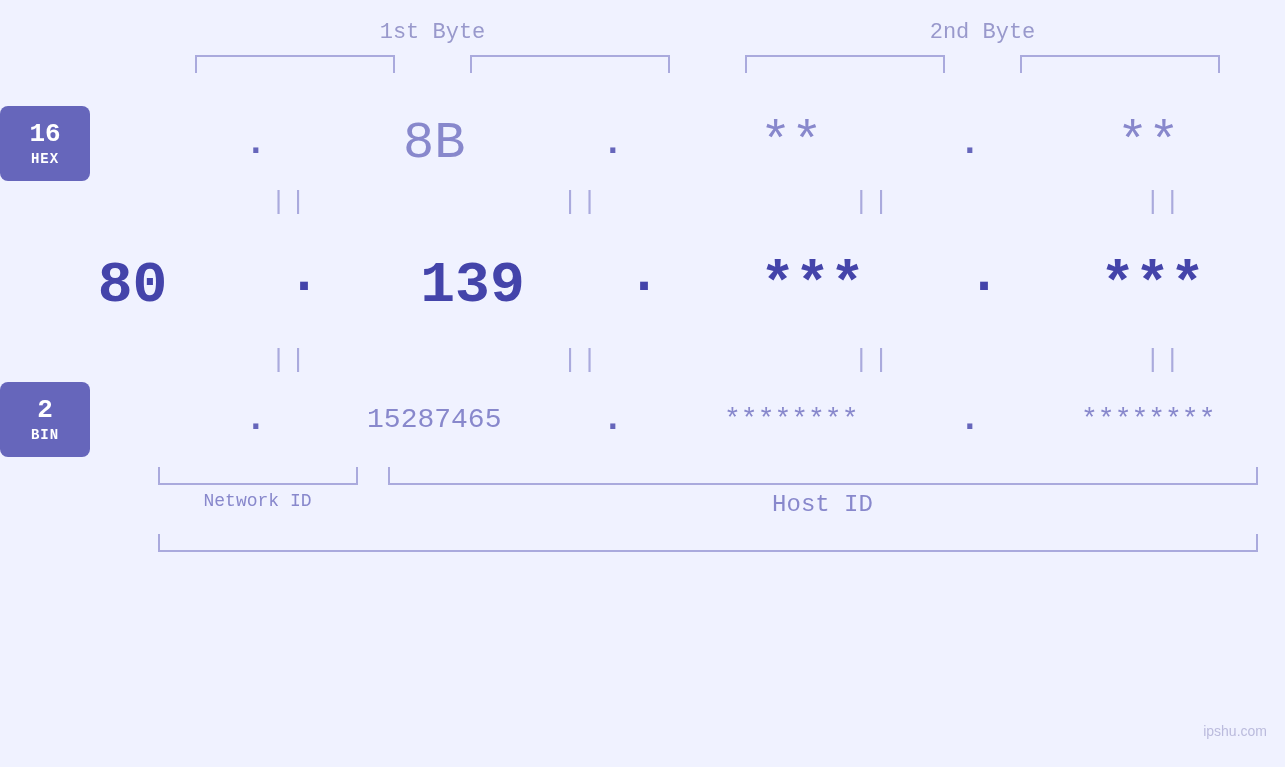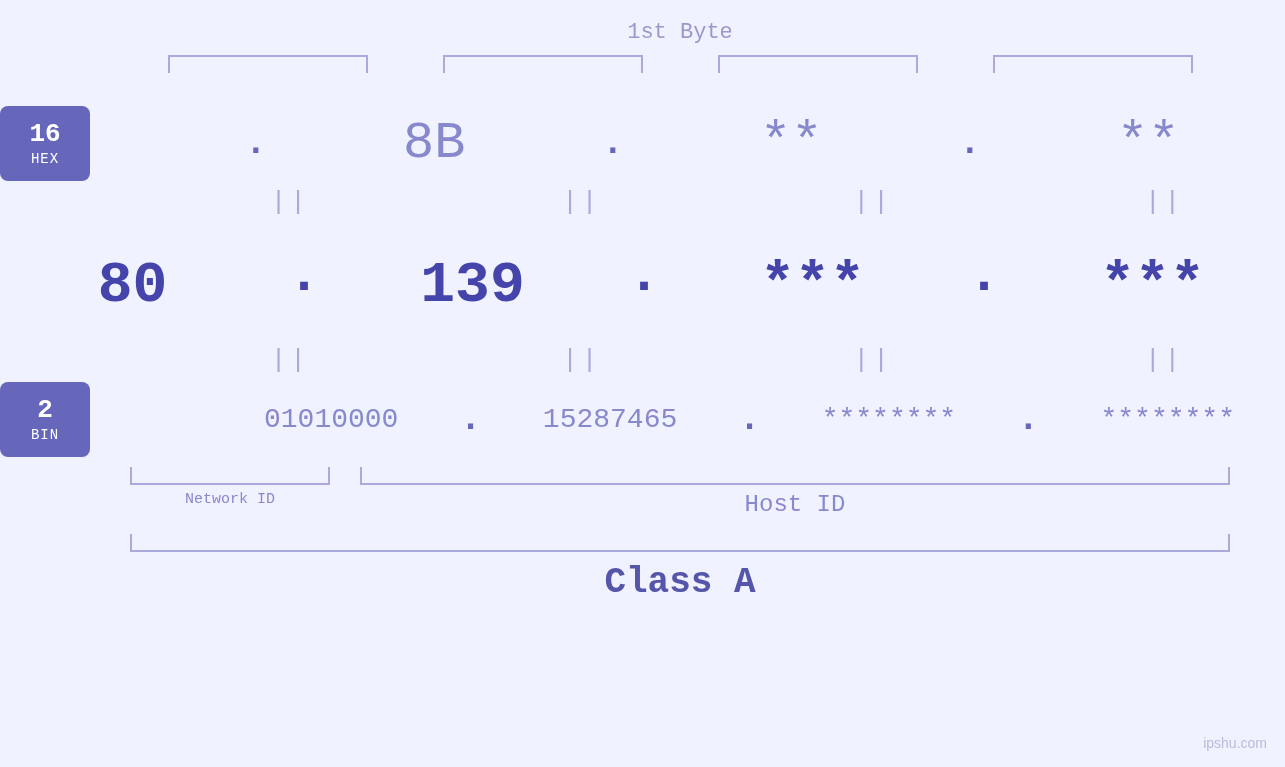--- a/index.html
+++ b/index.html
@@ -11,20 +11,21 @@
       font-family: 'Courier New', Courier, monospace;
       overflow: hidden;
       position: relative;
     }
 
     .main-container {
       width: 1285px;
       height: 767px;
       display: flex;
       flex-direction: column;
+      align-items: center;
       justify-content: flex-start;
       padding-top: 20px;
     }
 
     
     .byte-headers {
       display: flex;
       width: 1100px;
       margin-left: 130px;
       justify-content: space-around;
@@ -79,21 +80,21 @@
     }
 
     .badge-number {
       font-size: 26px;
       font-weight: bold;
       line-height: 1.2;
     }
 
     .badge-label {
       font-size: 14px;
-      font-weight: normal;
+      font-weight: bold;
       letter-spacing: 1px;
     }
 
     .byte-values {
       display: flex;
       align-items: center;
       flex: 1;
       justify-content: space-around;
     }
 
@@ -194,21 +195,21 @@
       display: flex;
       width: 1100px;
       margin-left: 130px;
       margin-top: 6px;
     }
 
     .network-id-label {
       width: 200px;
       text-align: center;
       color: #8888cc;
-      font-size: 15px;
+      font-size: 18px;
       font-family: 'Courier New', Courier, monospace;
     }
 
     .gap-label {
       width: 30px;
     }
 
     .host-id-label {
       flex: 1;
       text-align: center;
@@ -236,40 +237,41 @@
       margin-top: 10px;
       color: #5555aa;
       font-size: 36px;
       font-family: 'Courier New', Courier, monospace;
       font-weight: bold;
     }
 
     
     .watermark {
       position: absolute;
-      bottom: 16px;
+      bottom: 28px;
       right: 18px;
       color: #bbbbdd;
       font-size: 14px;
       font-family: Arial, sans-serif;
     }
 
     .dec-dot {
       font-size: 55px;
       color: #4444aa;
       font-weight: bold;
     }
   </style>
 </head>
 <body>
 
 <div class="main-container">
 
   <div class="byte-headers">
     <div class="byte-header">1st Byte</div>
+    <div class="byte-header">2nd Byte</div>
   </div>
 
   <div class="bracket-lines-top">
     <div class="bracket-line"></div>
     <div class="bracket-line"></div>
     <div class="bracket-line"></div>
     <div class="bracket-line"></div>
   </div>
 
   <div class="data-row">
@@ -336,23 +338,20 @@
       <div class="equals-cell">||</div>
     </div>
   </div>
 
   <div class="data-row">
     <div class="label-badge">
       <span class="badge-number">2</span>
       <span class="badge-label">BIN</span>
     </div>
     <div class="byte-values">
-      <div class="byte-cell">
-        <span class="bin-value">01010000</span>
-      </div>
       <div class="byte-dot">.</div>
       <div class="byte-cell">
         <span class="bin-value">15287465</span>
       </div>
       <div class="byte-dot">.</div>
       <div class="byte-cell">
         <span class="bin-value">********</span>
       </div>
       <div class="byte-dot">.</div>
       <div class="byte-cell">
@@ -368,17 +367,16 @@
   </div>
 
   <div class="id-labels-row">
     <div class="network-id-label">Network ID</div>
     <div class="gap-label"></div>
     <div class="host-id-label">Host ID</div>
   </div>
 
   <div class="full-bracket-row"></div>
 
-  <div class="class-label-row">Class A</div>
 
 </div>
 
 <div class="watermark">ipshu.com</div>
 
 </body></html>

